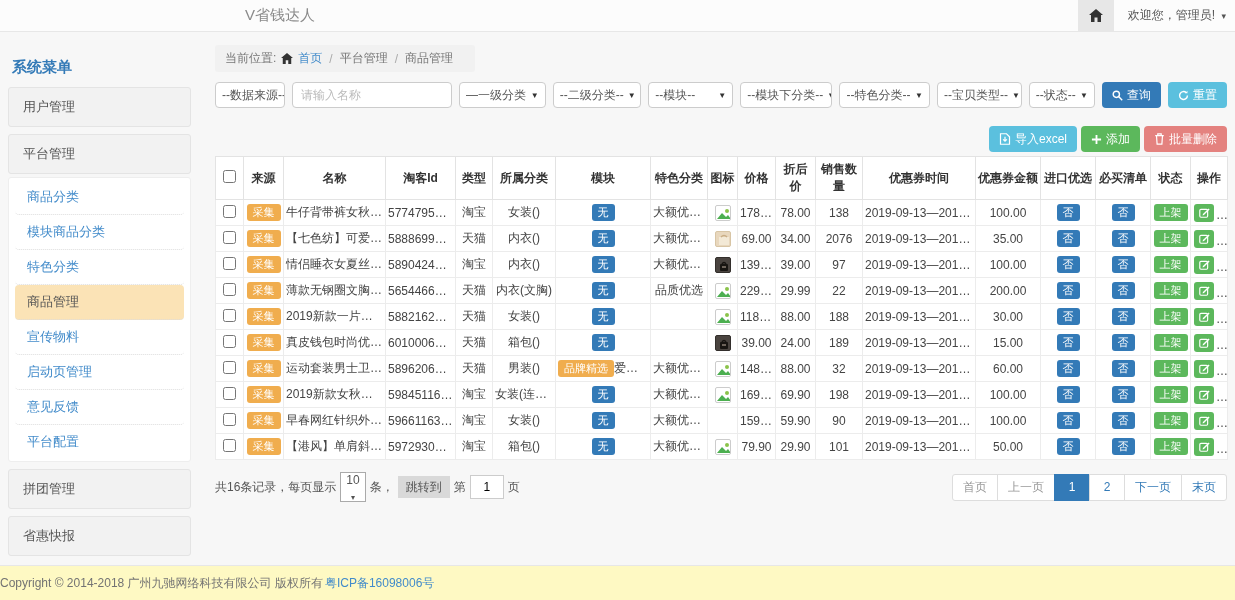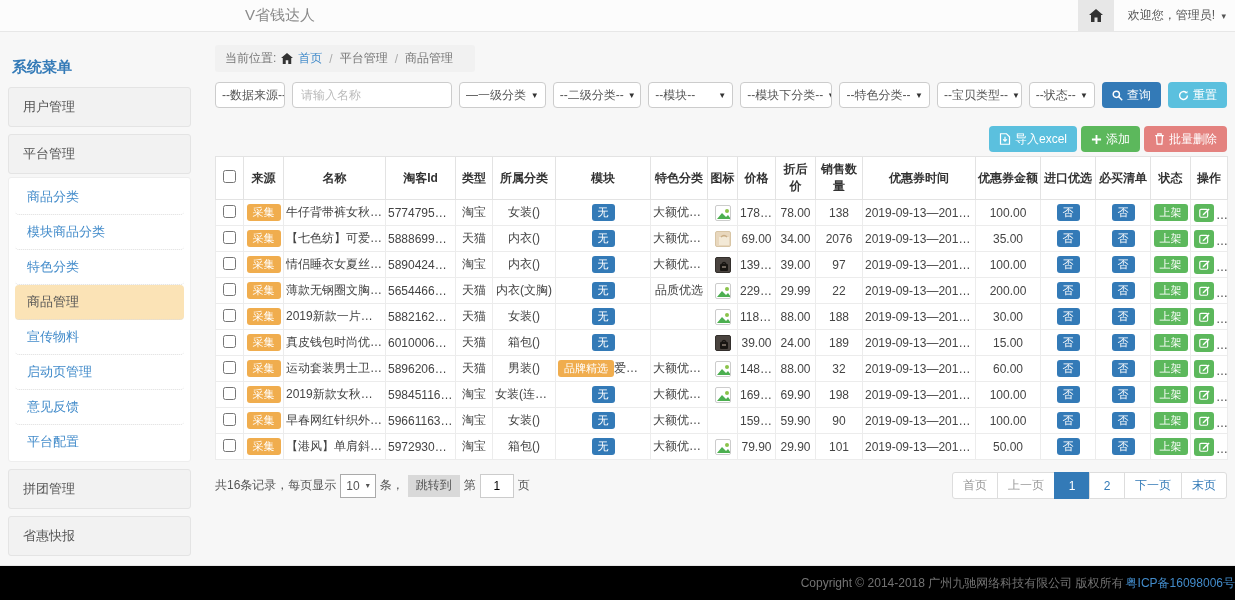--- a/index.html
+++ b/index.html
@@ -56,33 +56,33 @@
   .mini-green { background:#5cb85c; }
   .mini-red { background:#d9534f; }
   .thumb { display:inline-block; width:16px; height:16px; border:1px solid #ccc; border-radius:2px; vertical-align:middle; position:relative; overflow:hidden; background:#fff; }
   .thumb.beige { background:#e8d7bd; border-color:#d8c5a5; }
   .thumb.dark { background:#4a4440; border-color:#332f2c; }
   .module-cell-text { color:#444; }
 
   
   .pagerow { margin-top:12px; display:flex; align-items:center; }
   .pager-left { display:flex; align-items:center; gap:4px; color:#555; }
-  .pp-select { border:1px solid #aaa; height:24px; display:inline-flex; align-items:center; padding:0 5px; background:#fff; gap:6px; cursor:pointer; }
+  .pp-select { border:1px solid #aaa; height:30px; display:inline-flex; align-items:center; padding:0 5px; background:#fff; gap:6px; cursor:pointer;flex-direction:column; }
   .pp-select .arrow { font-size:8px; }
   .jump-btn { background:#d9d9d9; border:none; height:22px; padding:0 8px; color:#555; cursor:pointer; font-family:inherit; font-size:12px; }
   .jump-input { width:34px; height:24px; border:1px solid #ccc; text-align:center; font-family:inherit; font-size:12px; }
   .pager { margin-left:auto; display:flex; }
   .pager .pbtn { min-width:36px; padding:0 10px; height:27px; display:flex; align-items:center; justify-content:center; background:#fff; border:1px solid #ddd; color:#337ab7; cursor:pointer; margin-left:-1px; }
   .pager .pbtn.first { margin-left:0; border-radius:3px 0 0 3px; }
   .pager .pbtn.last { border-radius:0 3px 3px 0; }
   .pager .pbtn.active { background:#337ab7; border-color:#337ab7; color:#fff; }
   .pager .pbtn.disabled { color:#999; cursor:default; }
 
   
-  .footer { position:absolute; left:0; right:0; bottom:0; height:35px; background:#000000; border-top:1px solid #e7e7e7; display:flex; align-items:center; justify-content:flex-end; color:#737373; z-index:5; }
+  .footer { position:absolute; left:0; right:0; bottom:0; height:35px; background:#fef9c3; border-top:1px solid #e7e7e7; display:flex; align-items:center; justify-content:flex-start; color:#737373; z-index:5; }
   .footer .icp { color:#428bca; cursor:pointer; margin-left:2px; }
 </style>
 </head>
 <body>
 
 <div class="page">
 
   <div class="topbar">
     <div class="brand">V省钱达人</div>
     <div class="topbar-right">

